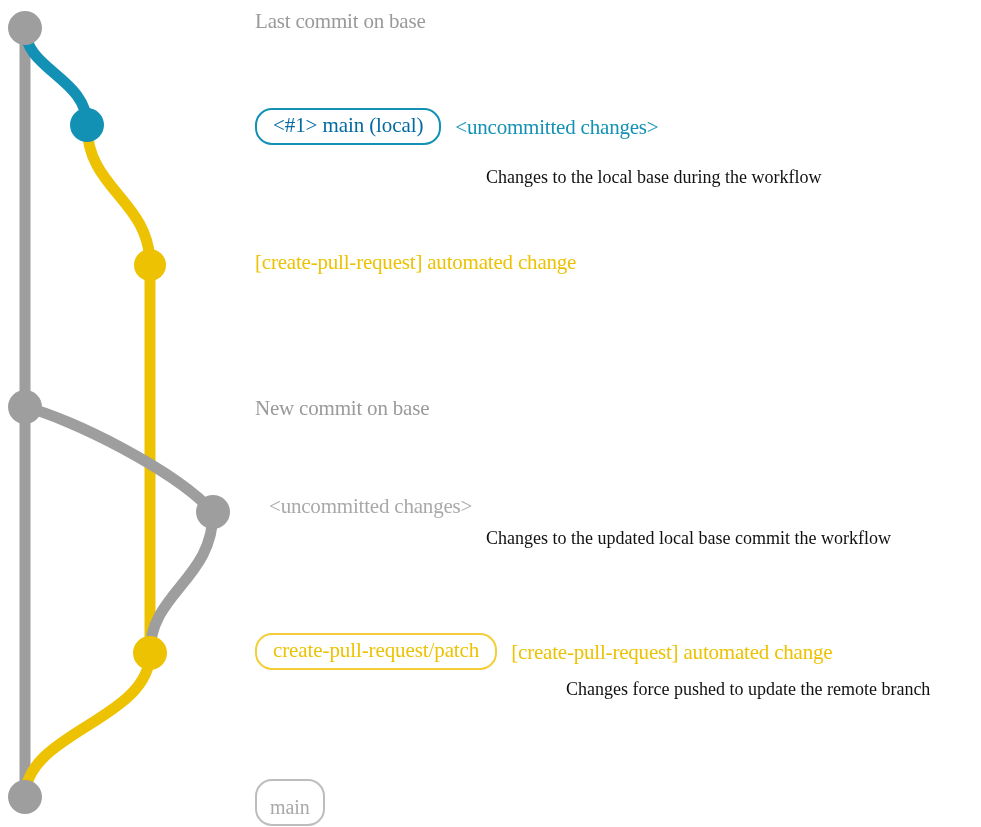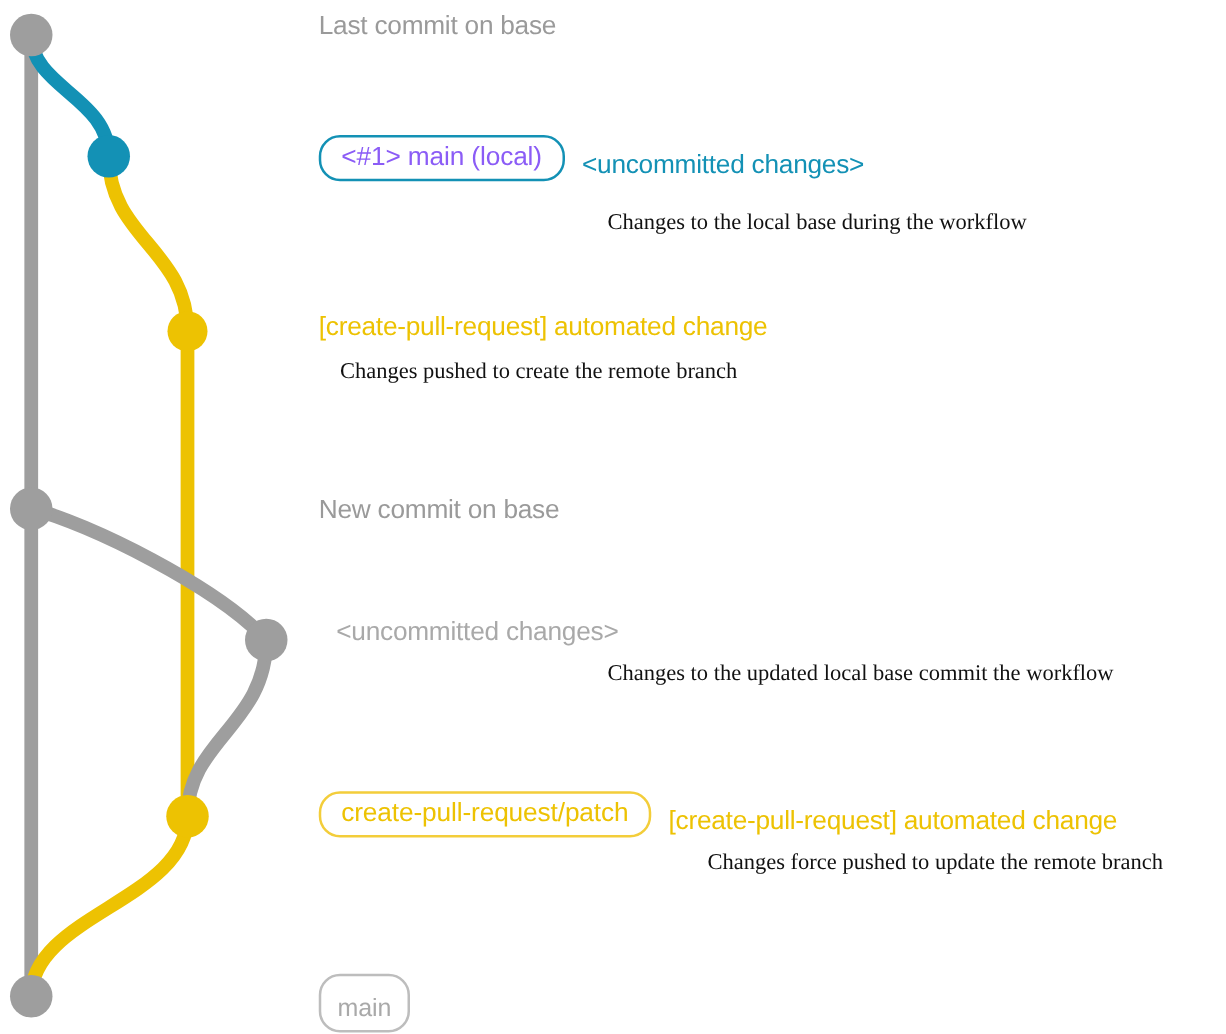--- a/index.html
+++ b/index.html
@@ -28,36 +28,37 @@
   }
 
   
   .row {
     position: absolute;
     left: 255px;
     width: 726px;
   }
   .row-line {
     display: flex;
-    align-items: flex-end;
+    align-items: center;
     white-space: nowrap;
+    font-family: Liberation Serif, serif;
   }
 
   
   .badge {
     display: inline-block;
     border: 2px solid;
     border-radius: 17px;
     padding: 3px 16px 5px;
     font-size: 21px;
     line-height: 25px;
     letter-spacing: -0.1px;
     background: transparent;
   }
-  .badge.teal   { border-color: #1391b5; color: #8b5cf6; }
+  .badge.teal   { border-color: #1391b5; color: #0369a1; }
   .badge.gray   { border-color: #b3b3b3; color: #a3a3a3; }
   .badge.yellow { border-color: #f3cd3a; color: #edc202; }
   .badge.lightgray { border-color: #bdbdbd; color: #a9a9a9; }
 
   
   .headline {
     font-size: 21px;
     line-height: 26px;
     letter-spacing: -0.2px;
     white-space: nowrap;
@@ -131,21 +132,20 @@
       <span class="badge teal">&lt;#1&gt; main (local)</span>
       <span class="headline teal spaced">&lt;uncommitted changes&gt;</span>
     </div>
     <div class="caption">Changes to the local base during the workflow</div>
   </div>
 
   <div class="row" id="row-commit-2">
     <div class="row-line">
       <span class="headline yellow">[create-pull-request] automated change</span>
     </div>
-    <div class="caption">Changes pushed to create the remote branch</div>
   </div>
 
   <div class="row" id="row-new-commit">
     <div class="row-line">
       <span class="headline gray">New commit on base</span>
     </div>
   </div>
 
   <div class="row" id="row-commit-3">
     <div class="row-line">

